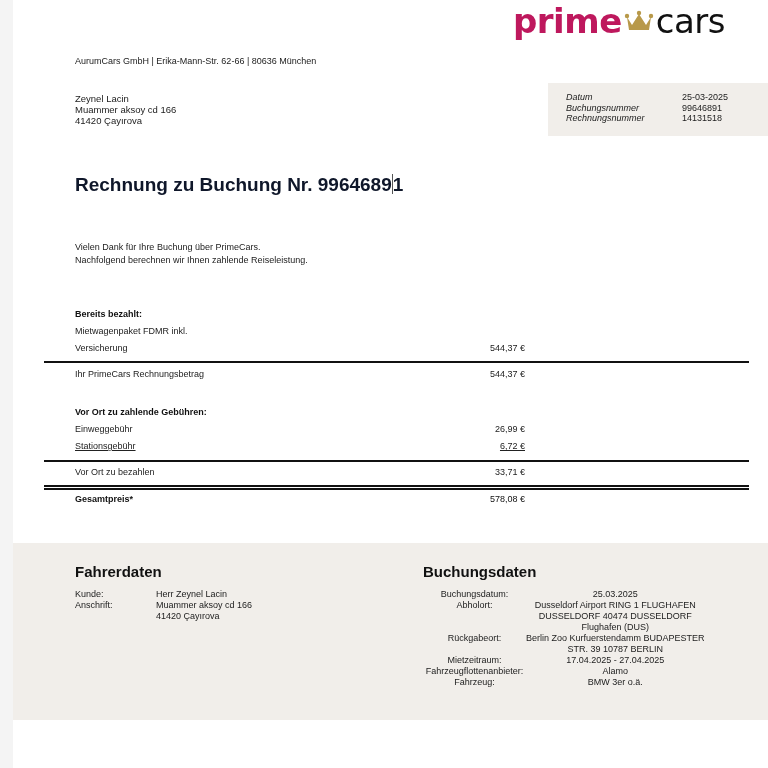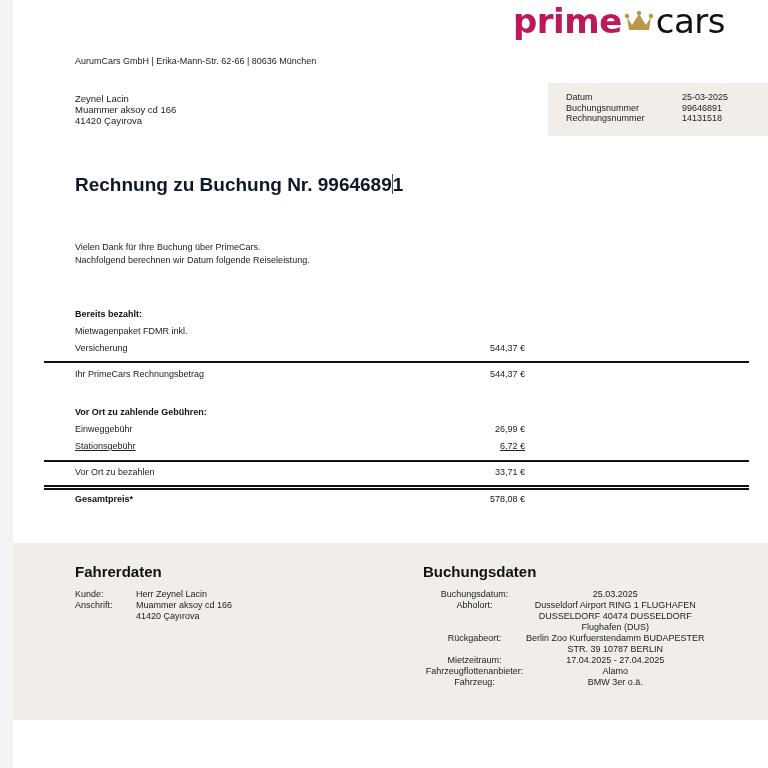--- a/index.html
+++ b/index.html
@@ -15,21 +15,21 @@
     .logo .cars { color: #111111; font-family: "DejaVu Sans", sans-serif; font-weight: normal; font-size: 34px; }
     .logo .crown { width: 30px; height: 24px; margin: 0 2px; display: inline-block; }
 
     .sender { position: absolute; left: 75px; top: 56px; font-size: 9px; color: #222; }
 
     .recipient { position: absolute; left: 75px; top: 93px; font-size: 9.5px; line-height: 11px; color: #222; }
 
     .infobox { position: absolute; left: 548px; top: 83px; width: 220px; height: 53px; background: #f1eeea; padding: 9px 0 0 18px; }
     .infobox table { border-collapse: collapse; font-size: 9px; color: #222; }
     .infobox td { padding: 0; line-height: 10.5px; }
-    .infobox td.k { width: 116px; }
+    .infobox td.k { width: 116px; font-style: italic; }
 
     .title { position: absolute; left: 75px; top: 174px; font-size: 19px; font-weight: bold; color: #0f172a; }
     .cursor { display: inline-block; width: 1px; height: 20px; background: #555; vertical-align: -3px; margin: 0 0 0 0; }
 
     .intro { position: absolute; left: 75px; top: 241px; font-size: 9px; line-height: 13px; color: #222; }
 
     .row { position: absolute; left: 75px; width: 450px; font-size: 9px; color: #222; display: flex; justify-content: space-between; }
     .row .amt { text-align: right; }
     .bold { font-weight: bold; color: #111; }
 
@@ -83,21 +83,21 @@
       <td>14131518</td>
     </tr>
   </tbody>
     </table>
 </div>
 
 <div class="title"><span>Rechnung zu Buchung Nr. 9964689</span><span class="cursor"></span><span>1</span></div>
 
 <div class="intro">
   <div>Vielen Dank für Ihre Buchung über PrimeCars.</div>
-  <div>Nachfolgend berechnen wir Datum folgende Reiseleistung.</div>
+  <div>Nachfolgend berechnen wir Ihnen zahlende Reiseleistung.</div>
 </div>
 
 <div class="row bold" style="top:309px;">
   <span>Bereits bezahlt:</span>
 </div>
 <div class="row" style="top:326px;">
   <span>Mietwagenpaket FDMR inkl.</span>
   <span class="amt"></span>
 </div>
 <div class="row" style="top:343px;">
@@ -133,21 +133,21 @@
   <span class="amt" style="font-weight:normal;">578,08 €</span>
 </div>
 
 <div class="bottom"></div>
 
 <div class="sec-title" style="left:75px; top:563px;">Fahrerdaten</div>
 <div class="kv" style="left:75px; top:589px;">
   <table>
     <tbody>
         <tr>
-      <td style="width:61px;">Kunde:</td>
+      <td style="width:81px;">Kunde:</td>
       <td>Herr Zeynel Lacin</td>
     </tr>
     <tr>
       <td>Anschrift:</td>
       <td>
         <div>Muammer aksoy cd 166</div>
         <div>41420 Çayırova</div>
       </td>
     </tr>
   </tbody>

